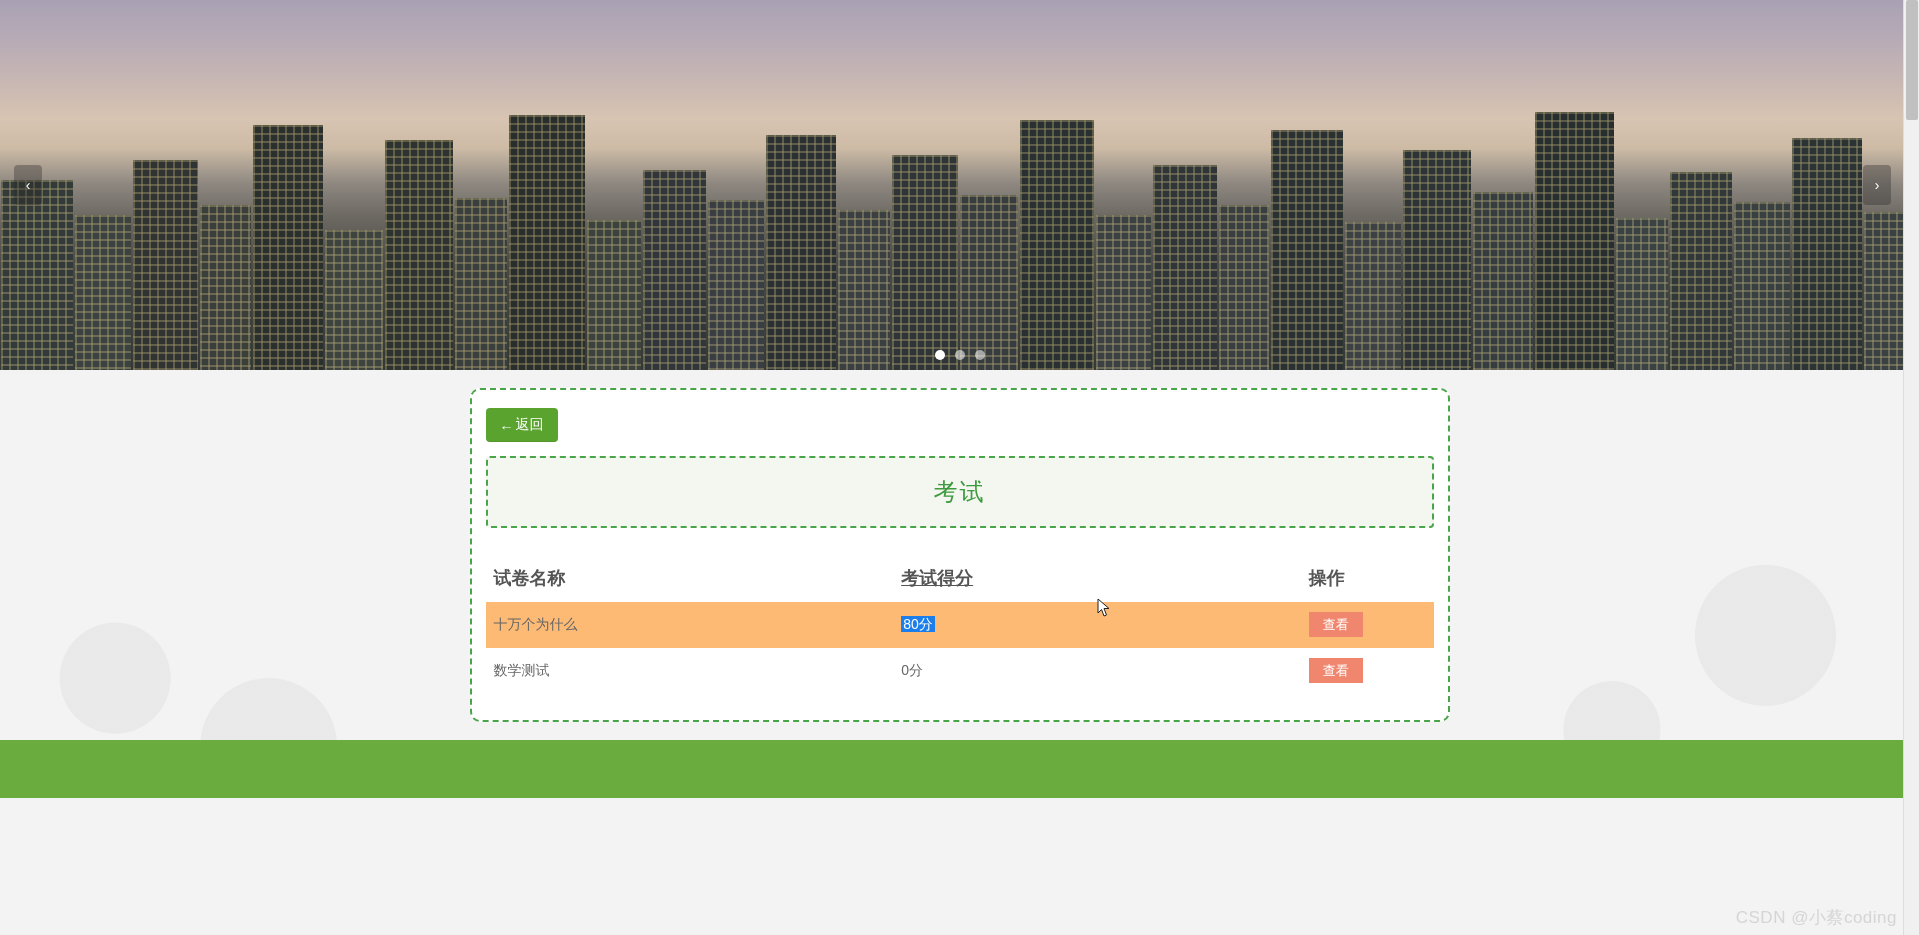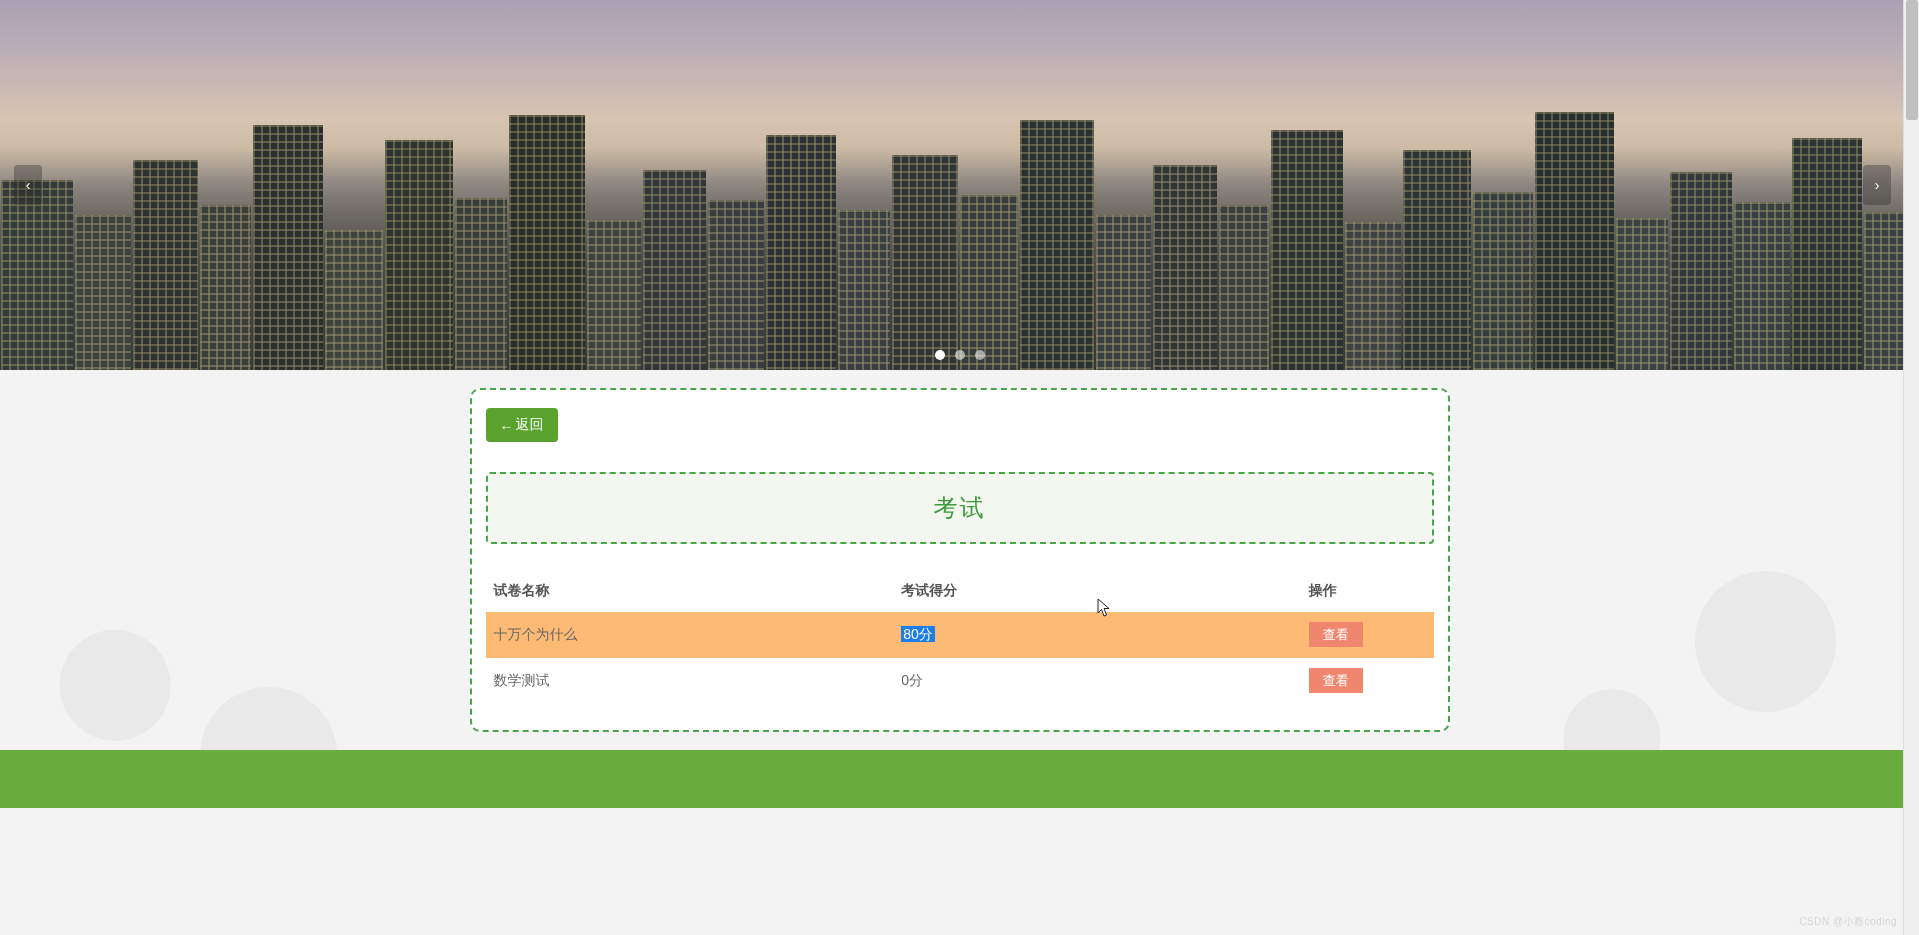--- a/index.html
+++ b/index.html
@@ -142,53 +142,53 @@
     color: #fff;
     border-radius: 4px;
     padding: 8px 14px;
     font-size: 14px;
     cursor: pointer;
     box-shadow: inset 0 -1px 0 rgba(0,0,0,.08);
   }
   .back-btn .arrow { margin-right: 2px; }
 
   .title-box {
-    margin-top: 30px;
+    margin-top: 14px;
     border: 2px dashed #4aa54a;
     background: #f3f7ef;
     border-radius: 4px;
     text-align: center;
     padding: 18px 0;
   }
   .title-box .title-text {
     color: #3e9a3e;
     font-size: 24px;
     letter-spacing: 2px;
   }
 
   .tbl {
     width: 100%;
     margin-top: 26px;
     border-collapse: collapse;
   }
   .tbl th {
     text-align: left;
     font-weight: 600;
-    font-size: 14px;
+    font-size: 18px;
     color: #555;
     padding: 12px 8px;
   }
   .tbl td {
     font-size: 14px;
     color: #666;
     padding: 14px 8px;
   }
   .tbl tbody tr.hovered { background: #fdba74; }
   .tbl .col-name { width: 43%; }
-  .tbl .col-score { width: 43%; }
+  .tbl .col-score { width: 43%; text-decoration: underline; }
   .tbl .col-op { width: 14%; }
   .score-hl {
     background: #1b7eea;
     color: #fff;
     padding: 0 2px;
   }
   .view-btn {
     background: #f1866e;
     color: #fff;
     border-radius: 0;
@@ -200,21 +200,21 @@
   .footer {
     width: 100%;
     height: 58px;
     background: #6aad3e;
   }
 
   .watermark {
     position: fixed;
     right: 22px; bottom: 6px;
     color: rgba(210,210,210,0.9);
-    font-size: 10px;
+    font-size: 17px;
     letter-spacing: .5px;
     z-index: 60;
     pointer-events: none;
   }
 
   .cursor {
     position: absolute;
     width: 14px; height: 20px;
     pointer-events: none;
     z-index: 40;

